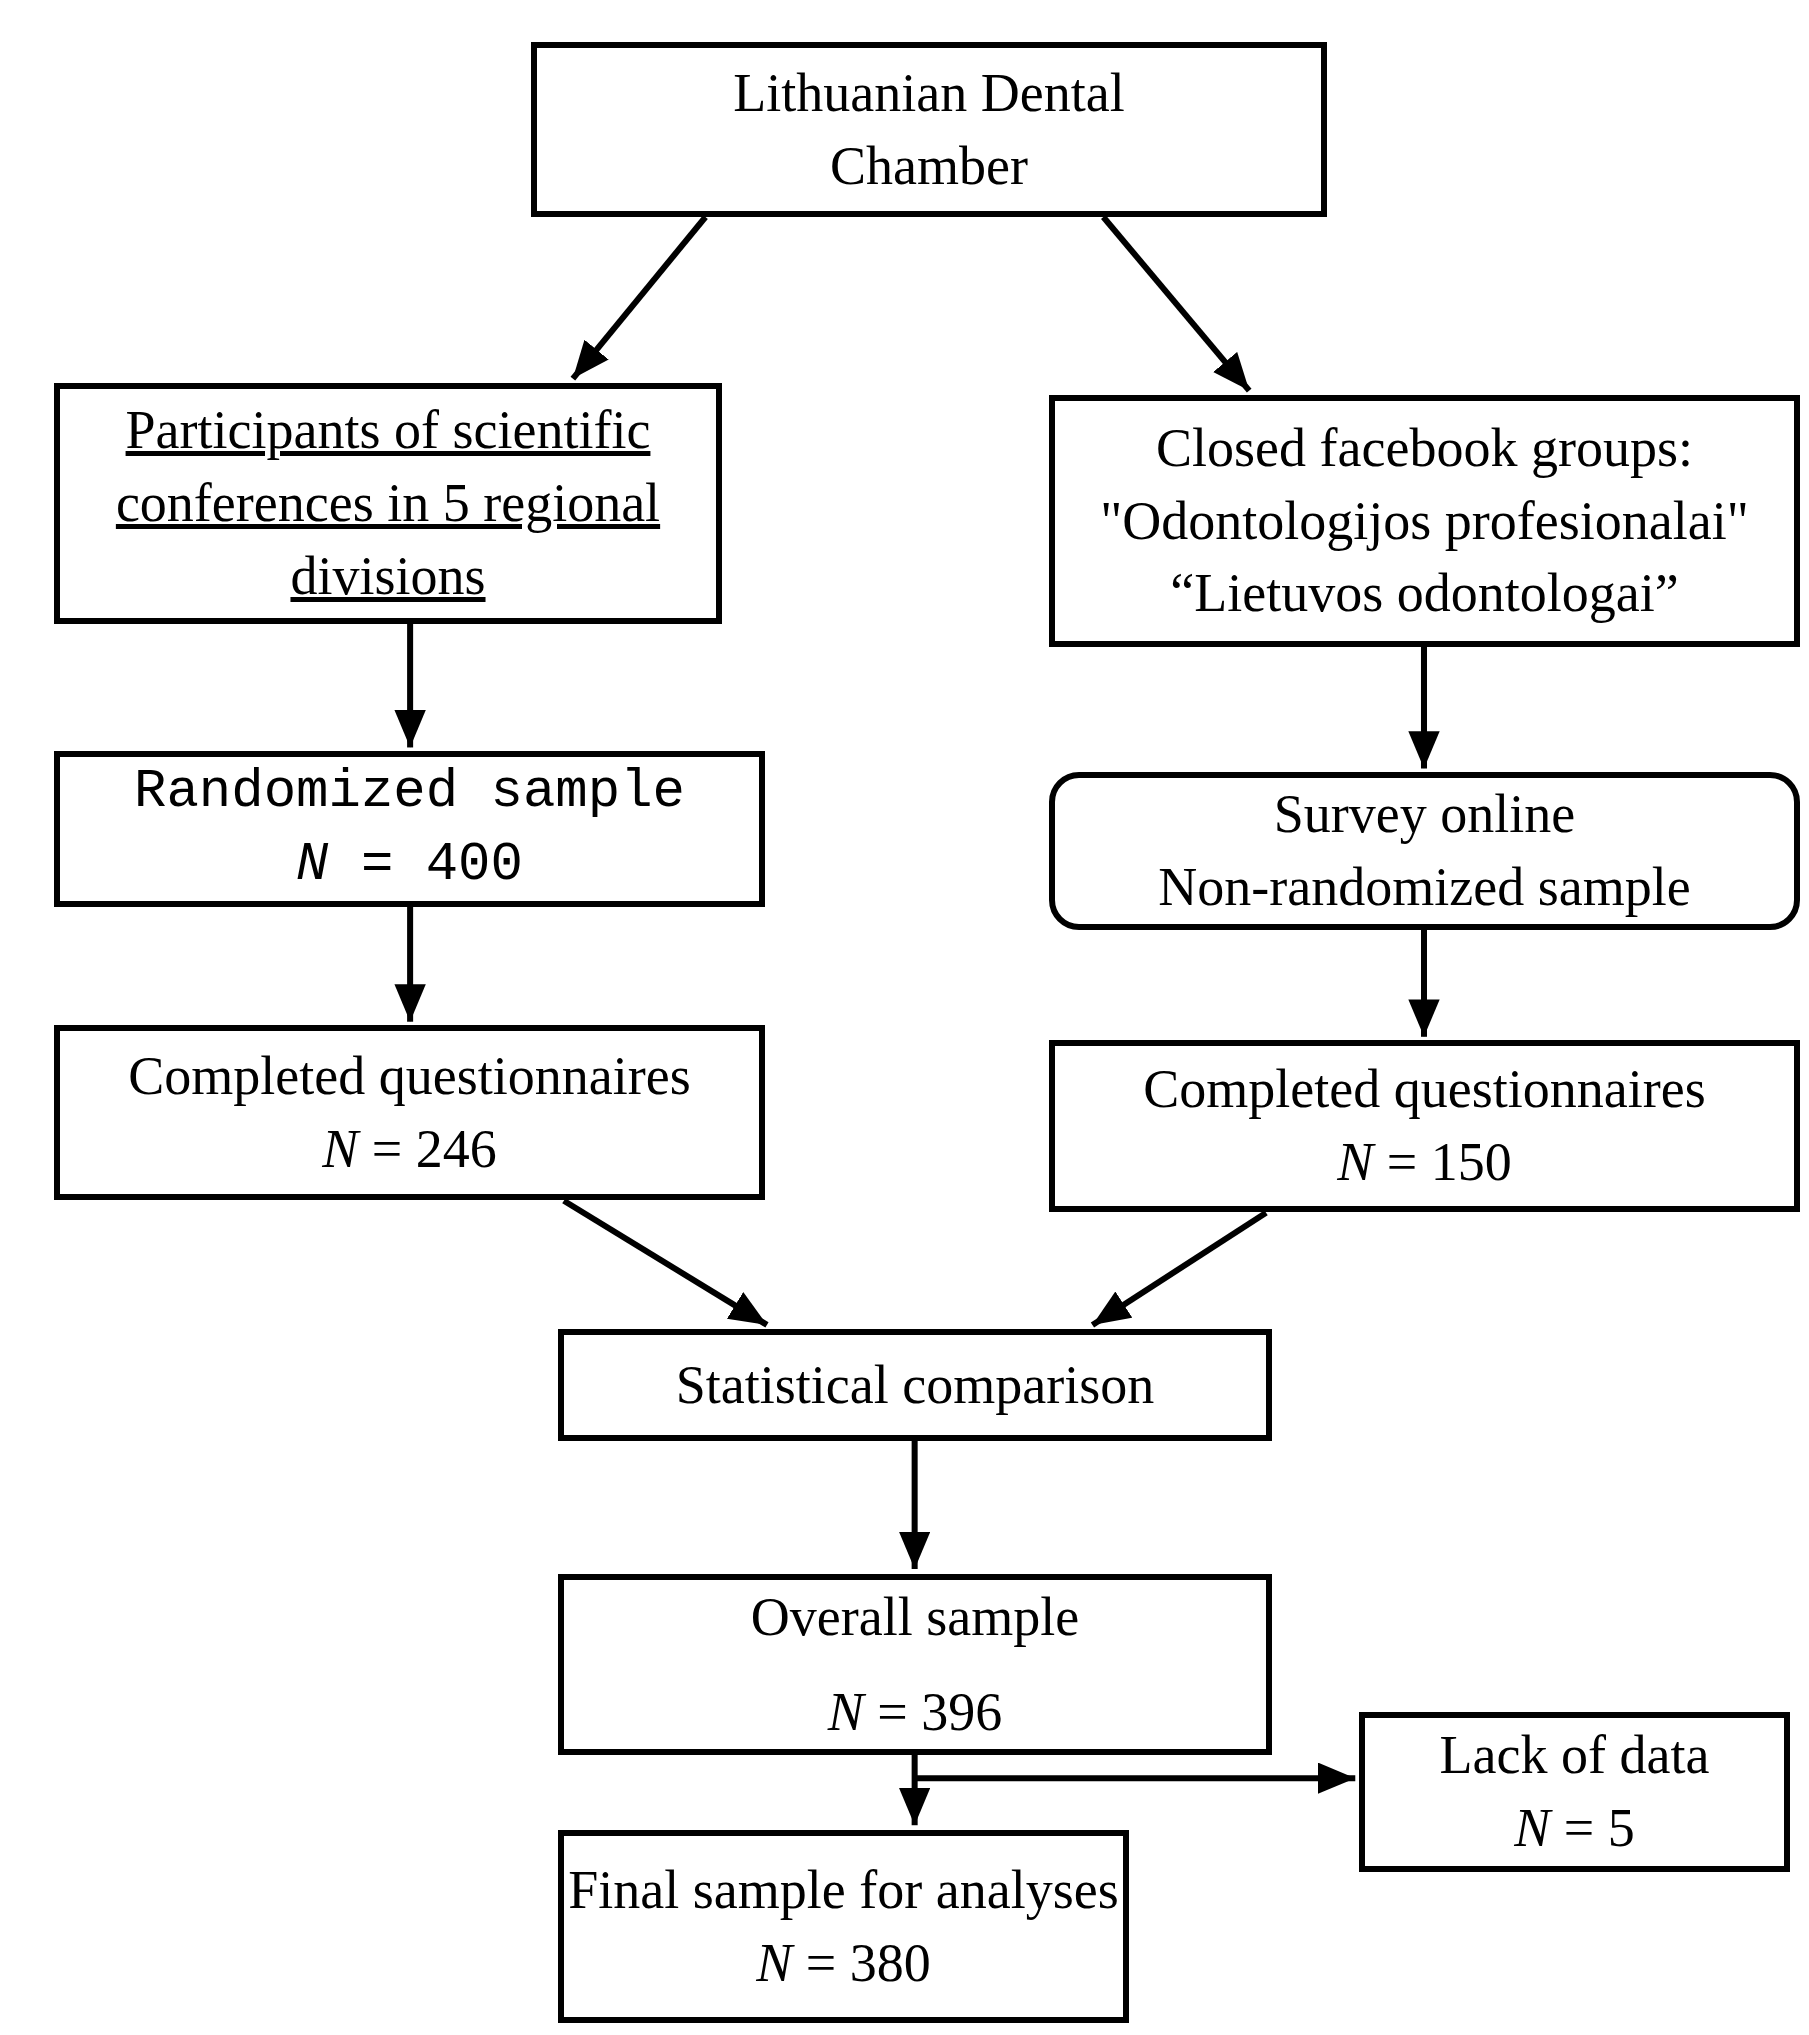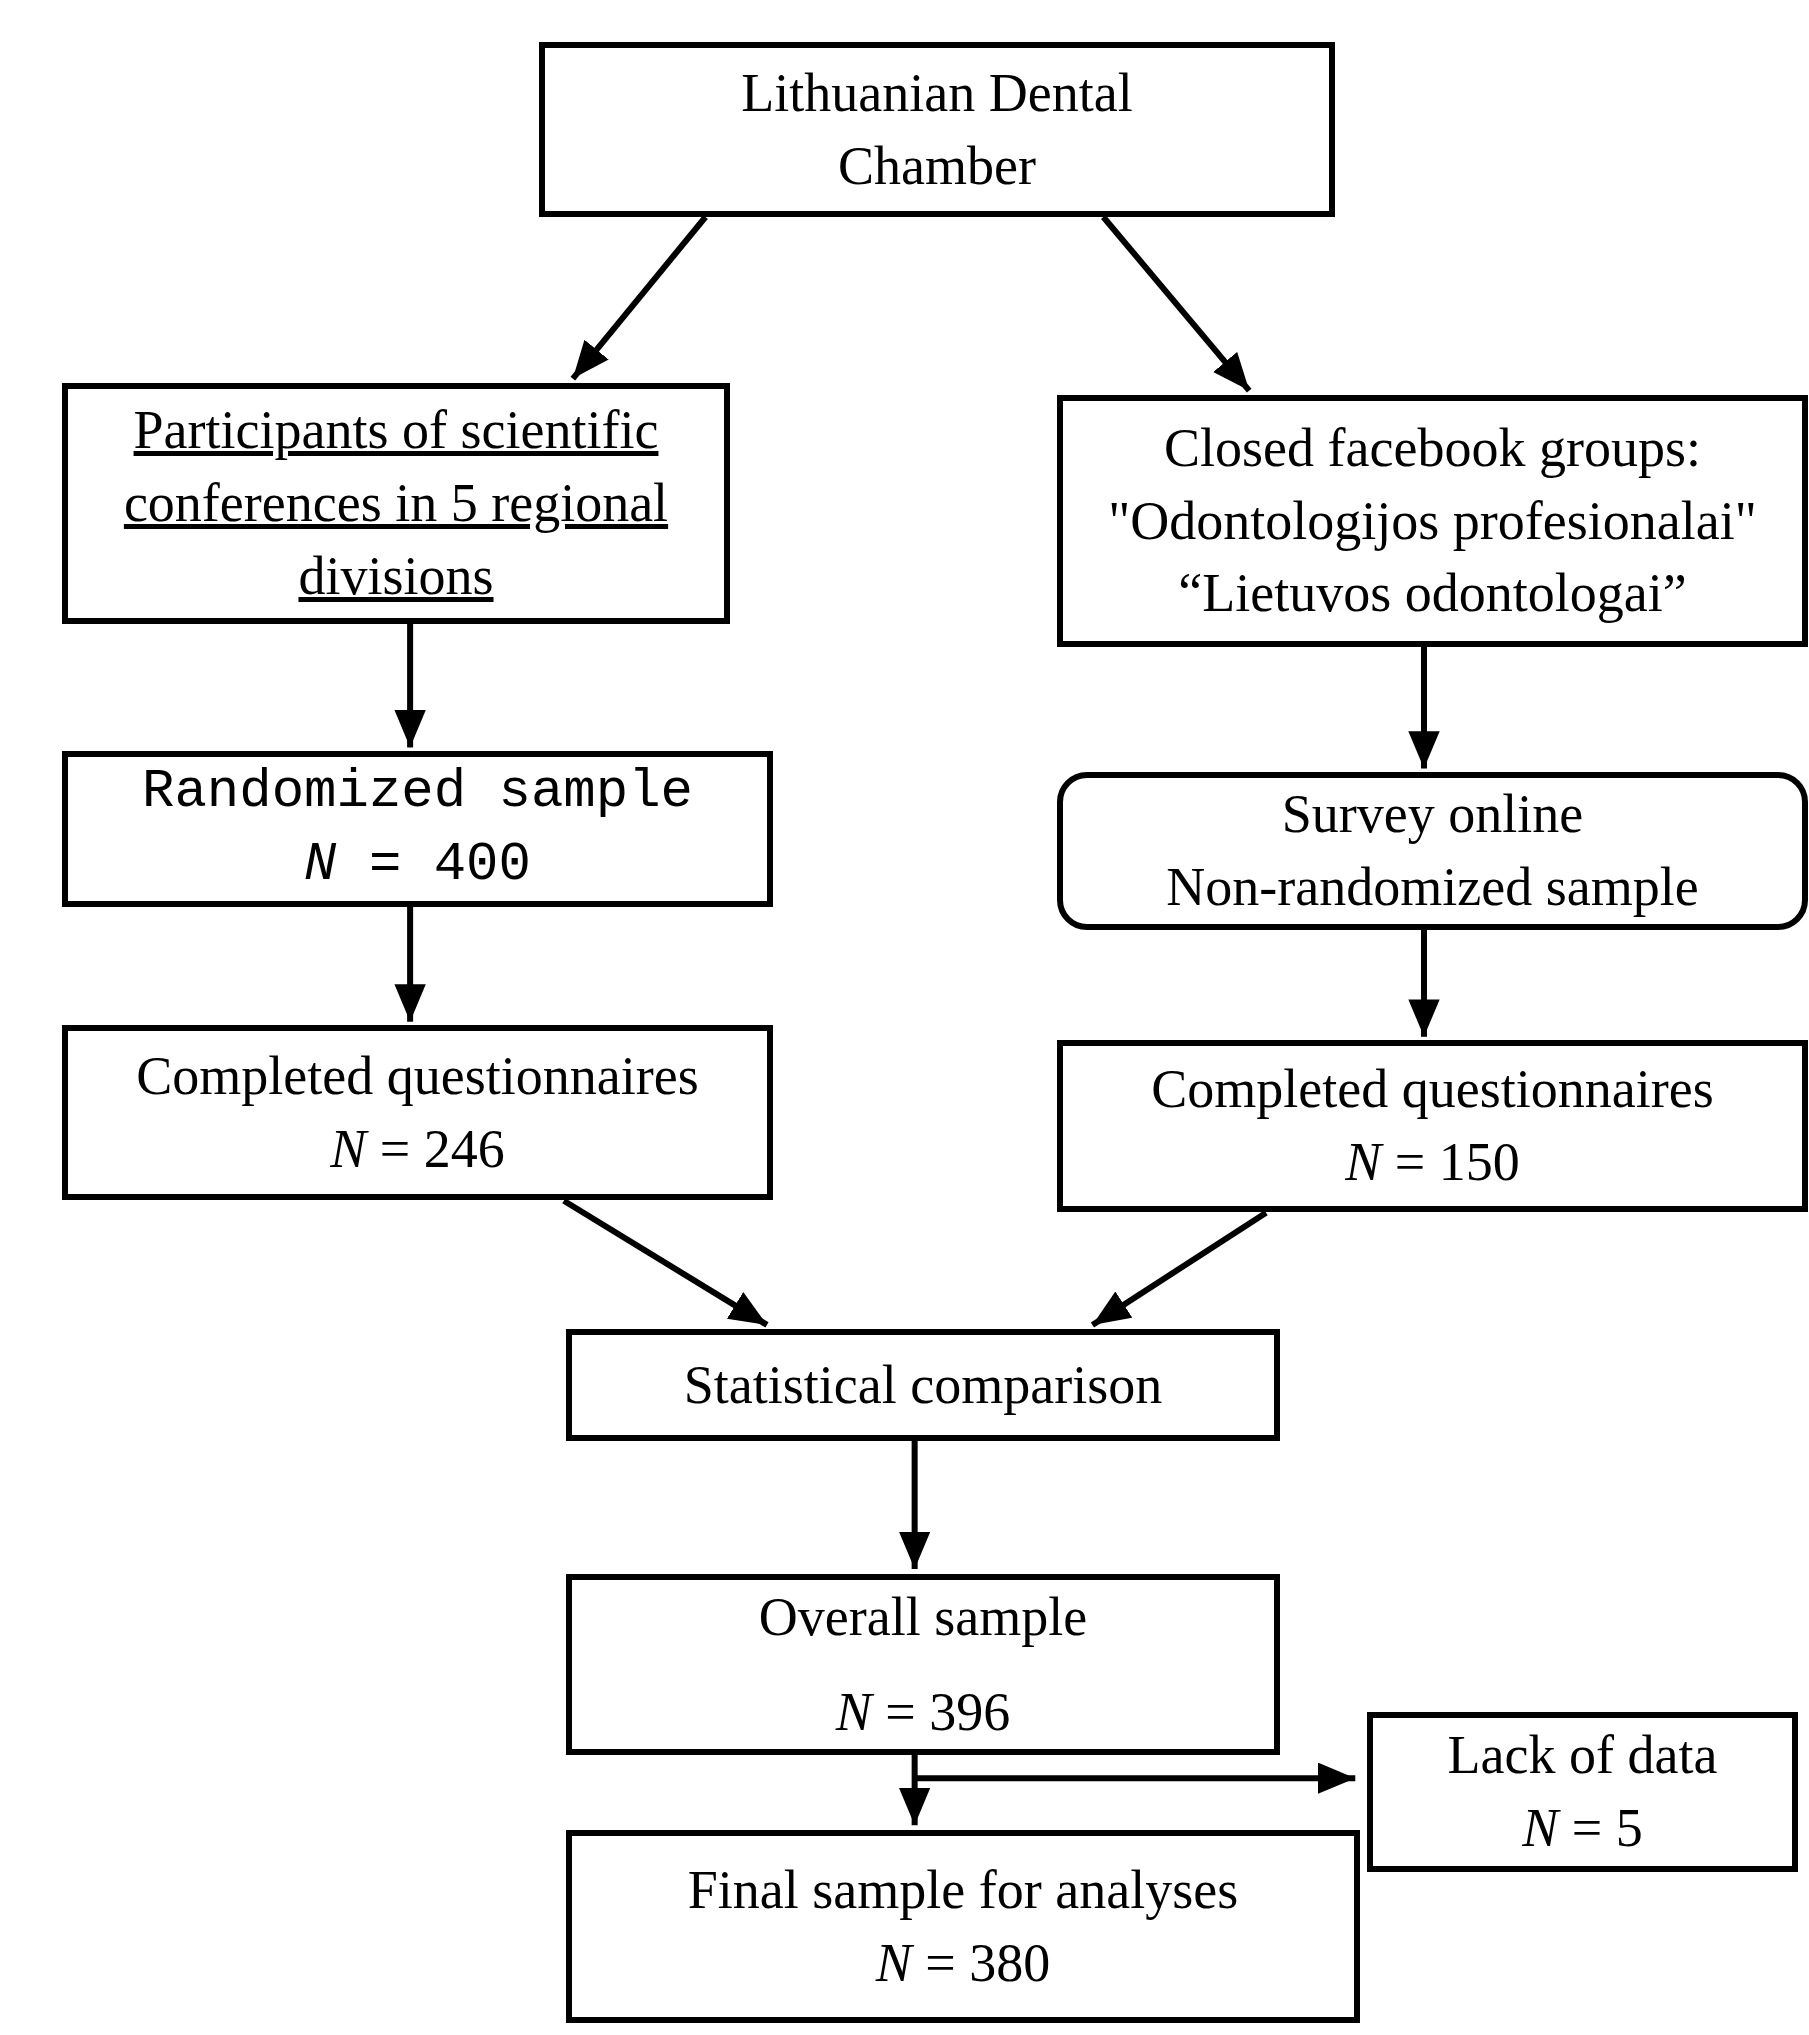--- a/index.html
+++ b/index.html
@@ -23,35 +23,34 @@
     box-sizing: border-box;
     border: 6.6px solid #000000;
     background: #ffffff;
     display: flex;
     flex-direction: column;
     justify-content: center;
     align-items: center;
     text-align: center;
     font-size: 54px;
     line-height: 1.35;
-    margin-left: 8px;
   }
   .nvar { font-style: italic; }
 
   #b-chamber        { left: 531px;  top: 42px;   width: 796px; height: 175px; }
   #b-participants   { left: 54px;   top: 383px;  width: 668px; height: 241px; text-decoration: underline; }
   #b-facebook       { left: 1049px; top: 395px;  width: 751px; height: 252px; }
   #b-randomized     { left: 54px;   top: 751px; width: 711px; height: 156px; font-family: Liberation Mono, monospace; }
   #b-survey         { left: 1049px; top: 772px; width: 751px; height: 158px; border-radius: 30px; }
   #b-completed-left { left: 54px;   top: 1025px; width: 711px; height: 175px; }
   #b-completed-right{ left: 1049px; top: 1040px; width: 751px; height: 172px; }
   #b-statistical    { left: 558px;  top: 1329px; width: 714px; height: 112px; }
   #b-overall        { left: 558px;  top: 1574px; width: 714px; height: 181px; gap: 22px; }
   #b-lack           { left: 1359px; top: 1712px; width: 431px;  height: 160px; text-align: right; }
-  #b-final          { left: 558px;  top: 1830px; width: 794px; height: 193px; }
+  #b-final          { left: 558px;  top: 1830px; width: 571px; height: 193px; }
 </style>
 </head>
 <body>
 
 <div class="canvas">
 
   <svg class="connectors" viewBox="0 0 3002 3376" xmlns="http://www.w3.org/2000/svg">
     <defs>
       <marker id="arr" markerUnits="userSpaceOnUse" markerWidth="66" markerHeight="54" refX="62" refY="26" orient="auto">
         <path d="M0,0 L62,26 L0,52 Z" fill="#000000"></path>

